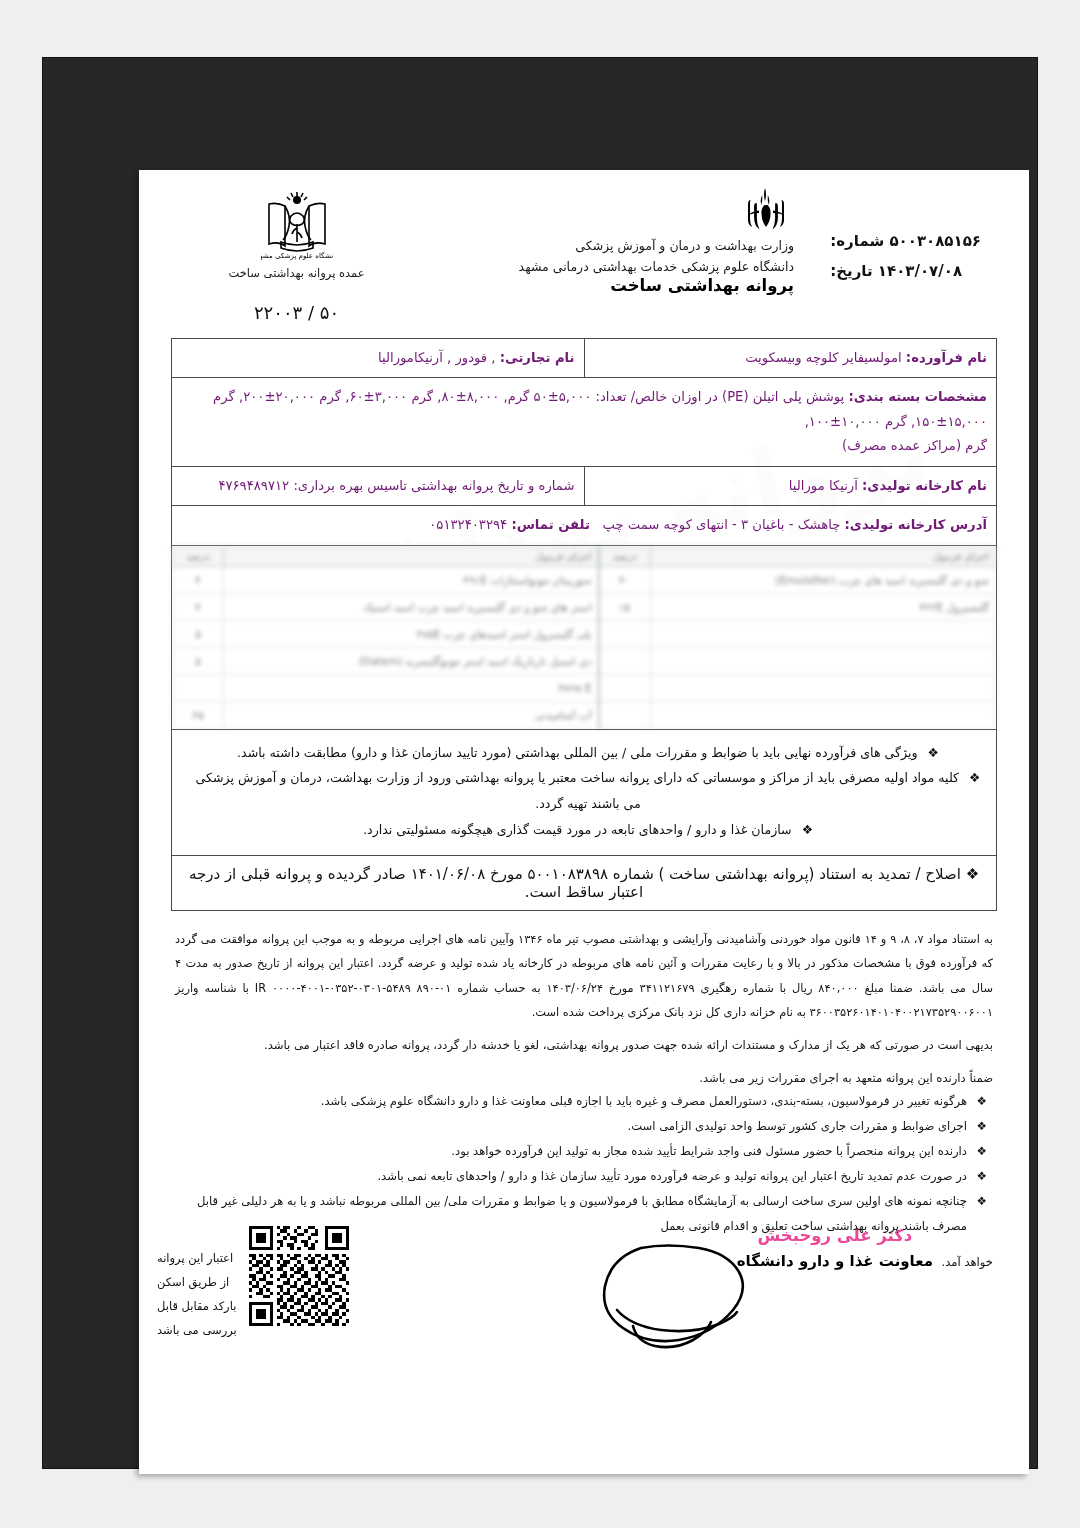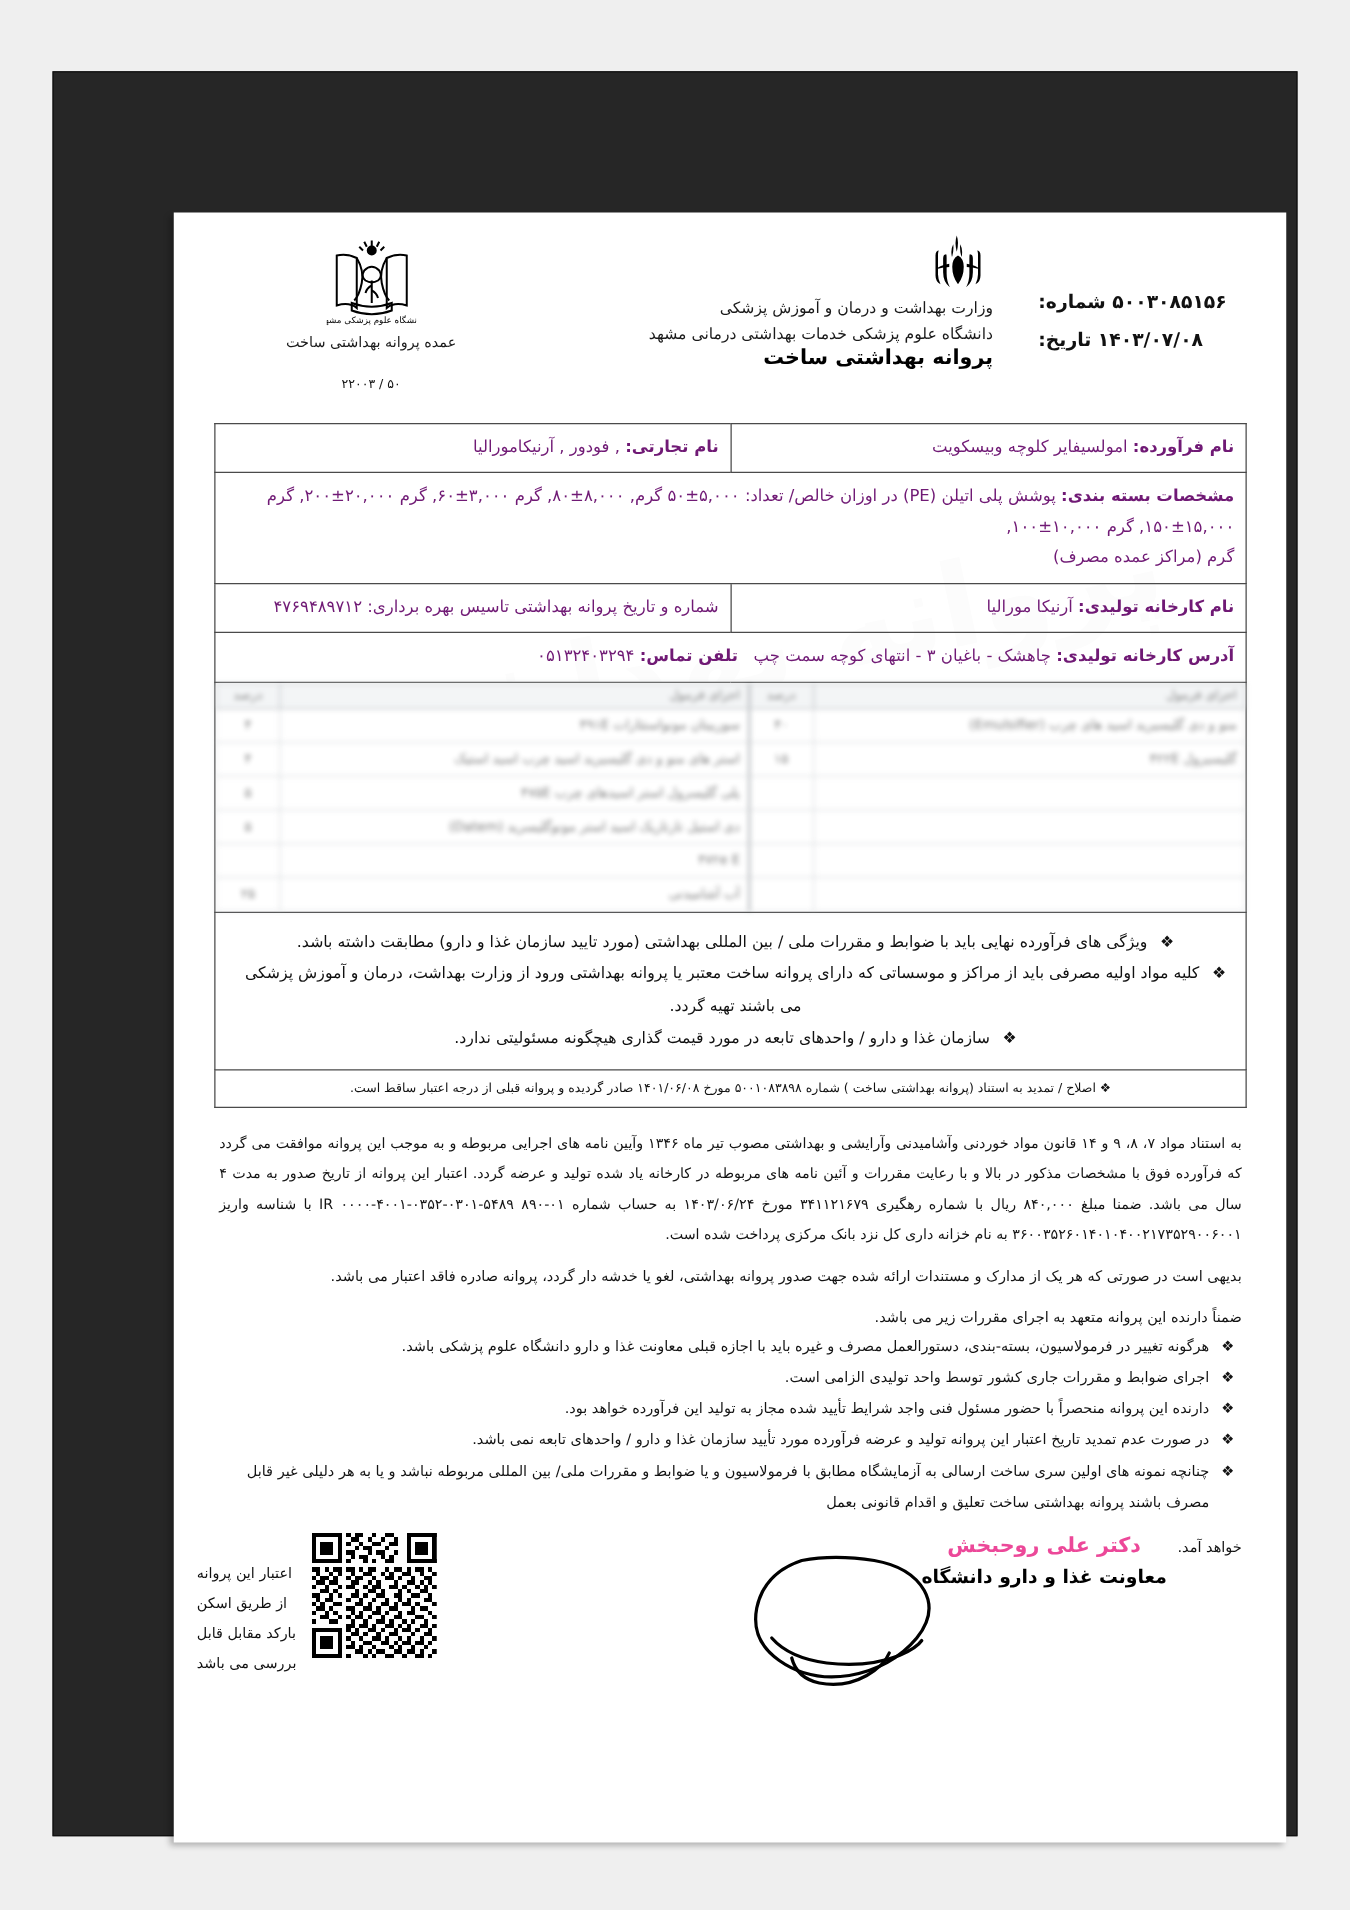--- a/index.html
+++ b/index.html
@@ -116,21 +116,21 @@
     width: 215px;
     text-align: center;
   }
   .hdr-right .seal { line-height: 0; }
   .hdr-right .lic-cap {
     font-size: 11.5px;
     margin-top: 6px;
     color: #1a1a1a;
   }
   .hdr-right .lic-num {
-    font-size: 10px;
+    font-size: 18px;
     margin-top: 22px;
     color: #111;
     letter-spacing: 2px;
   }
 
   
   .mtable {
     width: 100%;
     border-collapse: collapse;
     margin-top: 4px;
@@ -194,21 +194,21 @@
     line-height: 2.05;
   }
   .note-line .bul { margin-left: 6px; color:#111; }
 
   .amend {
     border: 1px solid #4a4a4a;
     border-top: none;
     padding: 9px 14px;
     direction: rtl;
     text-align: center;
-    font-size: 10px;
+    font-size: 15px;
     color: #111;
   }
 
   
   .legal {
     direction: rtl;
     text-align: justify;
     font-size: 11.4px;
     line-height: 2.15;
     color: #141414;

